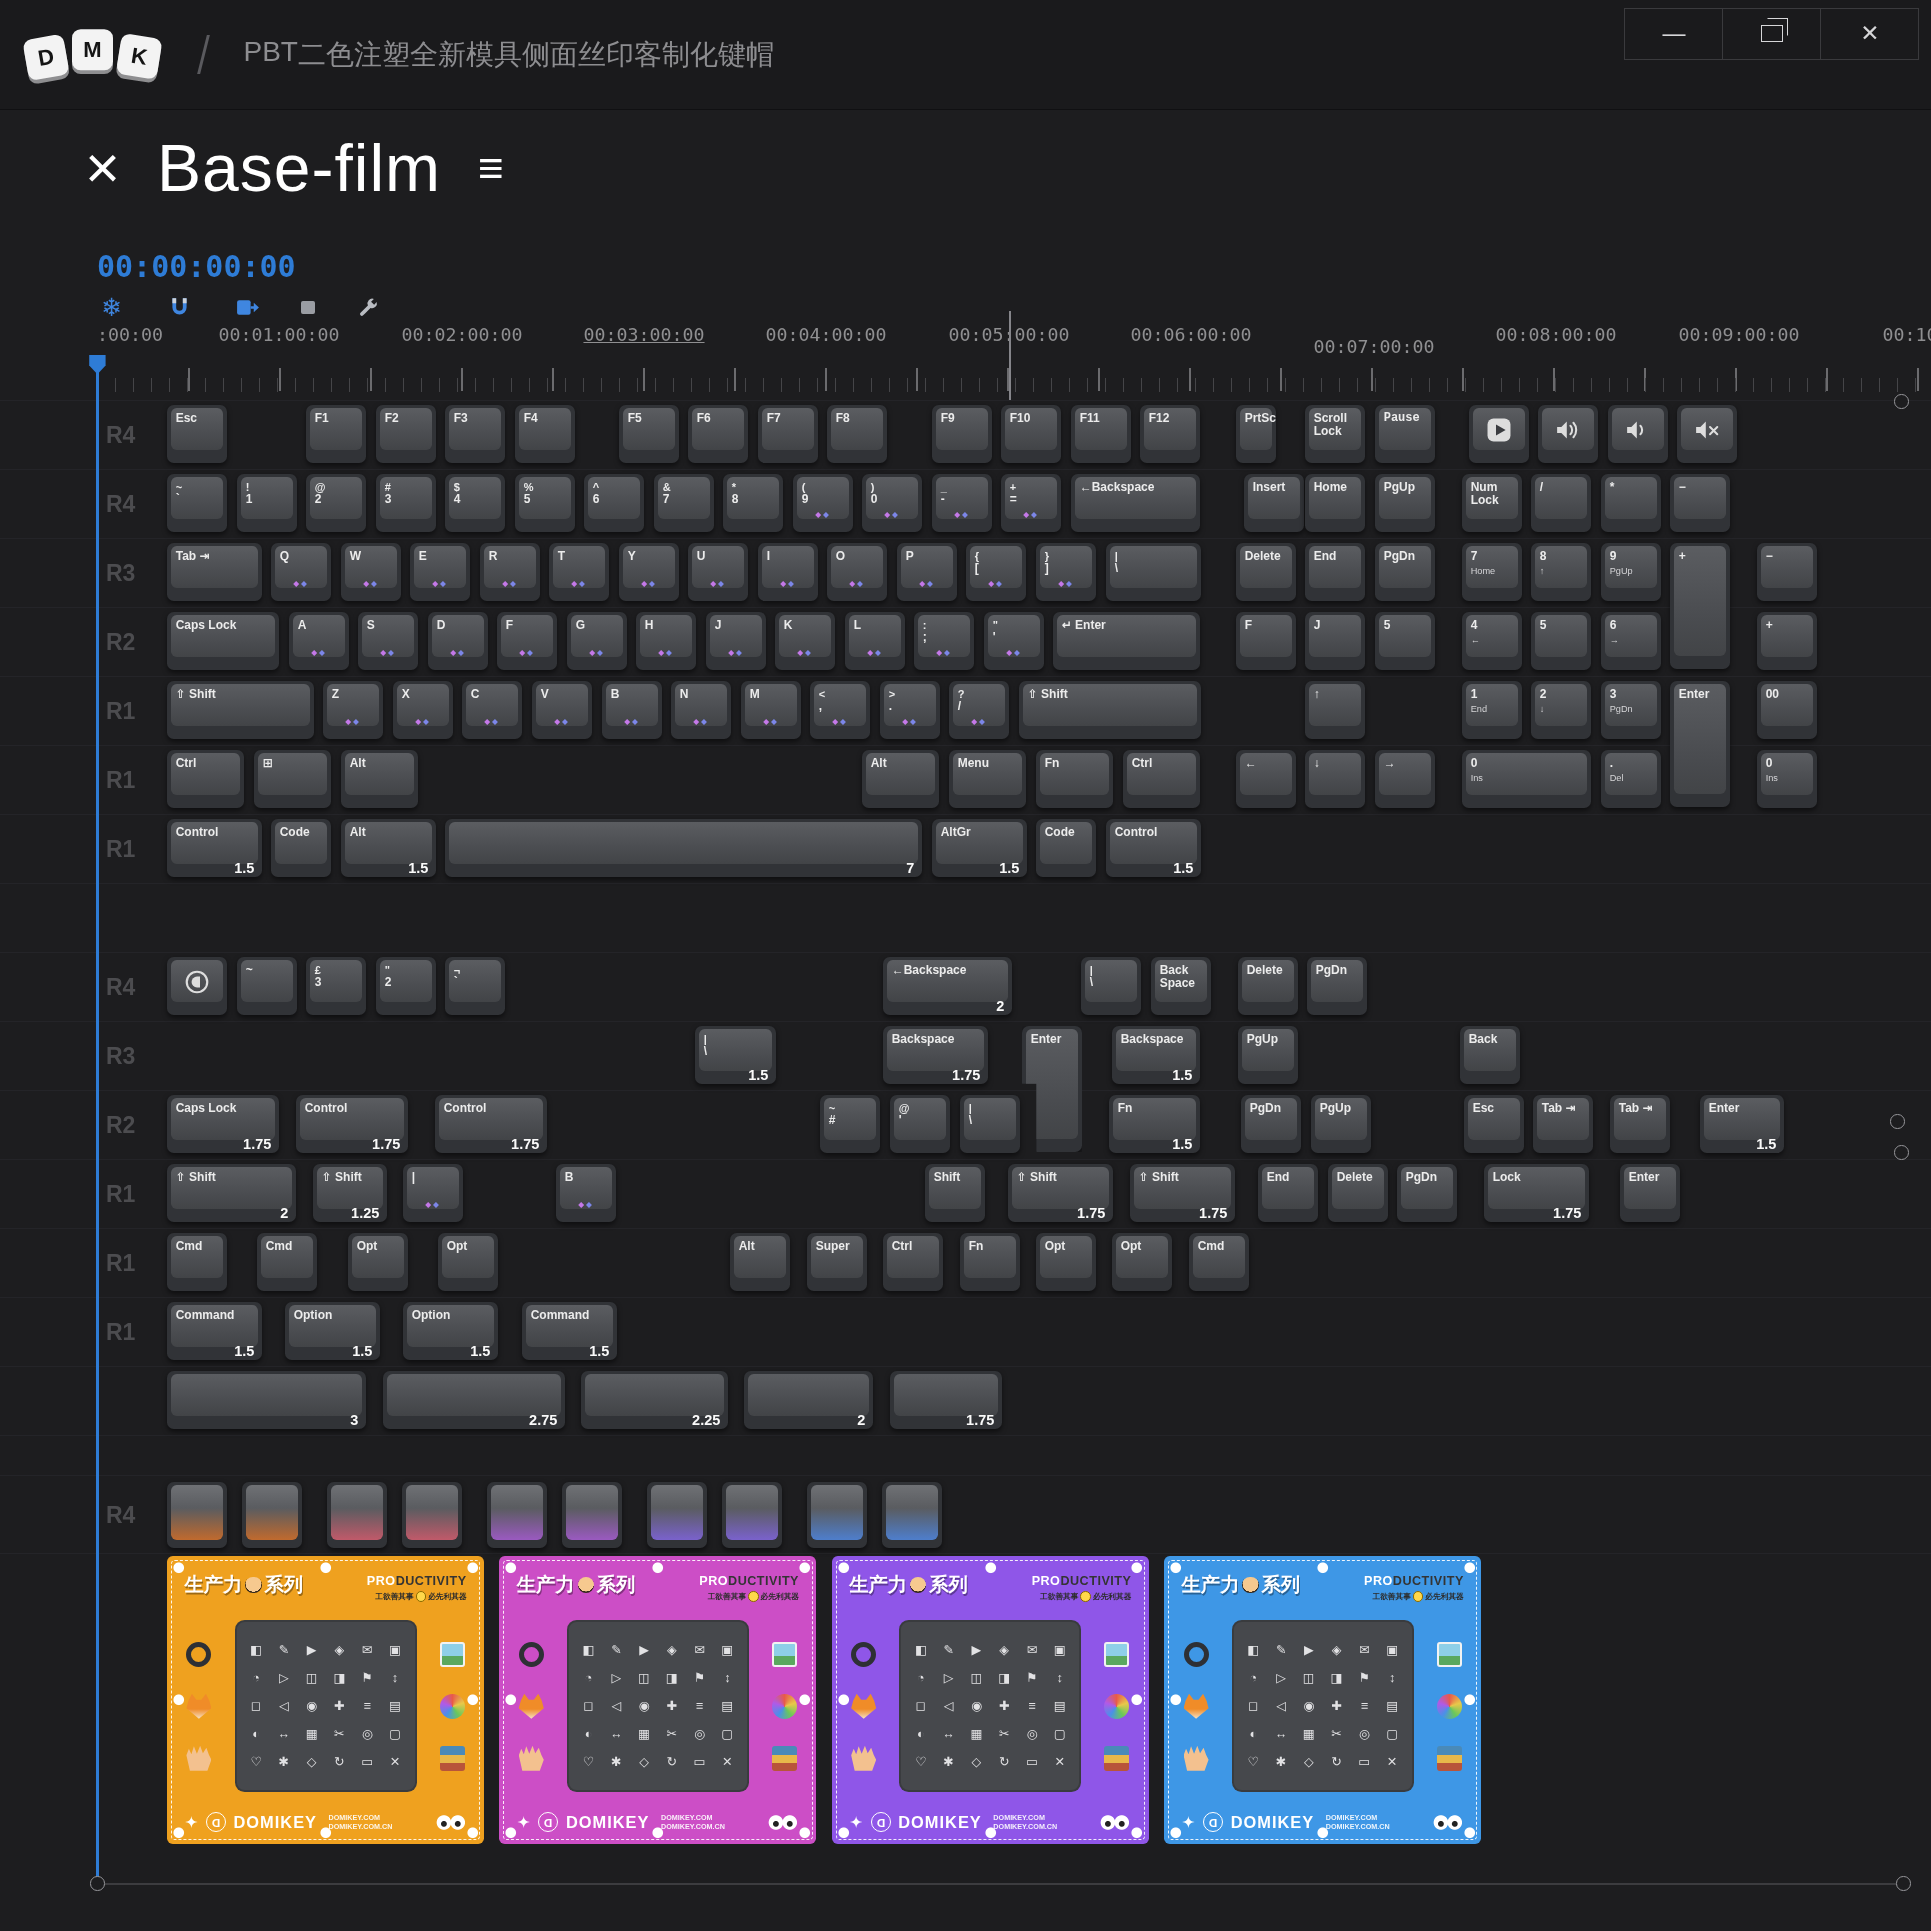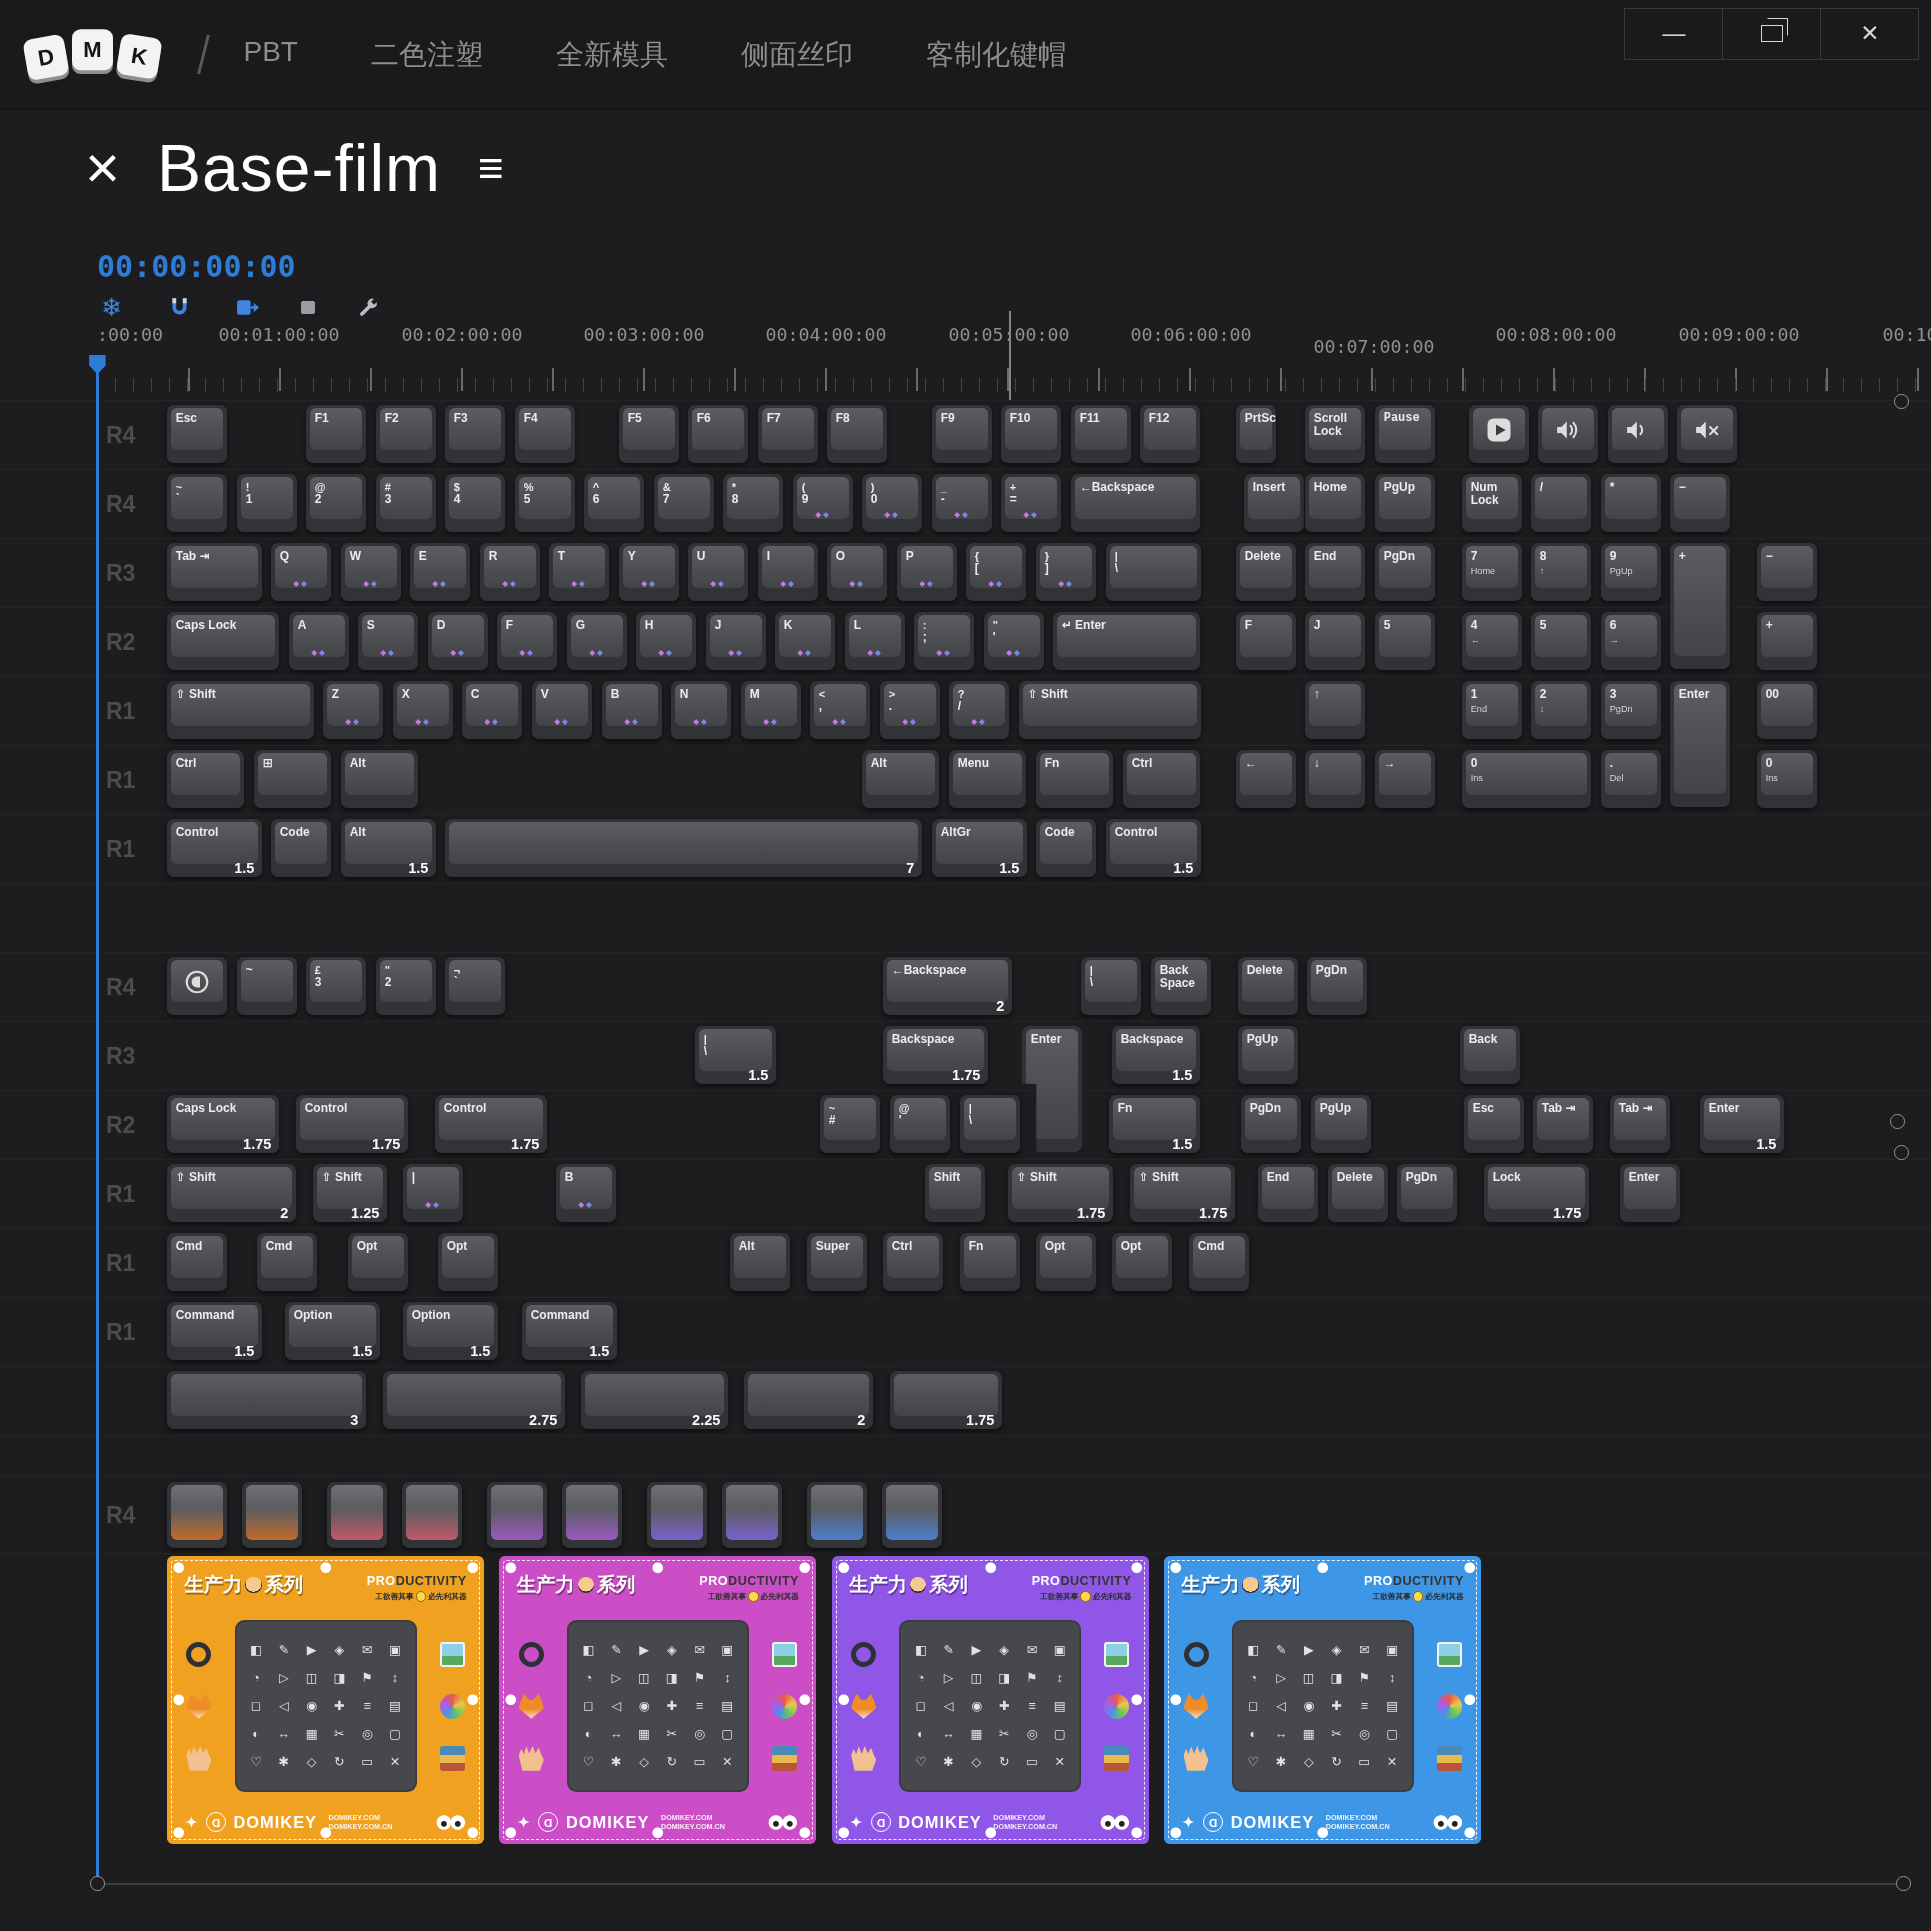--- a/index.html
+++ b/index.html
@@ -9,21 +9,21 @@
   
   .navbar{height:110px;background:#1a1a1c;border-bottom:1.9px solid #101012;display:flex;align-items:center;
           padding:0 25px;position:relative;box-sizing:border-box;}
   .logo{display:flex;gap:5.8px;align-items:center;}
   .logo .cap{width:41px;height:41px;background:#f3f3f3;color:#151515;border-radius:8.7px;display:flex;
              align-items:center;justify-content:center;font-weight:800;font-size:22px;box-shadow:0 3.9px 0 #8e8e90;}
   .logo .cap:nth-child(1){transform:rotate(-10deg) translateY(2.9px);}
   .logo .cap:nth-child(2){transform:translateY(-4.8px);}
   .logo .cap:nth-child(3){transform:rotate(9deg) translateY(1.9px);}
   .nav-sep{width:2.9px;height:39px;background:#5a5a5e;margin:0 39px 0 42px;transform:skewX(-14deg);}
-  .menu{display:flex;gap:73px;justify-content:space-between;}
+  .menu{display:flex;justify-content:space-between;}
   .menu-item{color:#8d8d90;font-size:28px;cursor:pointer;white-space:nowrap;}
   .win-controls{position:absolute;right:11.6px;top:7.7px;display:flex;}
   .win-btn{width:97px;height:50px;border:1px solid #3a3a3d;display:flex;align-items:center;justify-content:center;
            color:#d6d6d8;font-size:23px;margin-left:-1px;}
   .restore-glyph{width:19.3px;height:15.4px;border:1.9px solid #d6d6d8;position:relative;}
   .restore-glyph::before{content:"";position:absolute;left:4.8px;top:-7.7px;width:19.3px;height:15.4px;border:1.9px solid #d6d6d8;
            border-left-color:transparent;border-bottom-color:transparent;}
 
   
   .title-row{position:absolute;top:135px;left:85px;display:flex;align-items:center;gap:37px;}
@@ -181,21 +181,21 @@
       </svg>
   </span>
 </div>
 
 <div class="ruler" id="ruler">
   <div class="ticks-major"></div>
   <div class="ticks-minor"></div>
 <span class="ruler-label" style="left: 97px;">:00:00</span>
     <span class="ruler-label" style="left: 279px; transform: translateX(-50%);">00:01:00:00</span>
     <span class="ruler-label" style="left: 462px; transform: translateX(-50%);">00:02:00:00</span>
-    <span class="ruler-label" style="left: 644px; transform: translateX(-50%);">00:03:00:00</span>
+    <span class="ruler-label" style="left: 644px; transform: translateX(-50%); text-decoration: underline;">00:03:00:00</span>
     <span class="ruler-label" style="left: 826px; transform: translateX(-50%);">00:04:00:00</span>
     <span class="ruler-label" style="left: 1009px; transform: translateX(-50%);">00:05:00:00</span>
     <span class="ruler-label" style="left: 1191px; transform: translateX(-50%);">00:06:00:00</span>
     <span class="ruler-label" style="left: 1374px; transform: translateX(-50%); margin-top: 12px;">00:07:00:00</span>
     <span class="ruler-label" style="left: 1556px; transform: translateX(-50%);">00:08:00:00</span>
     <span class="ruler-label" style="left: 1739px; transform: translateX(-50%);">00:09:00:00</span>
     <span class="ruler-label" style="left: 1921px; transform: translateX(-50%);">00:10:0</span>
   </div>
 <div class="edit-cursor"></div>
 <div class="playhead"></div>

